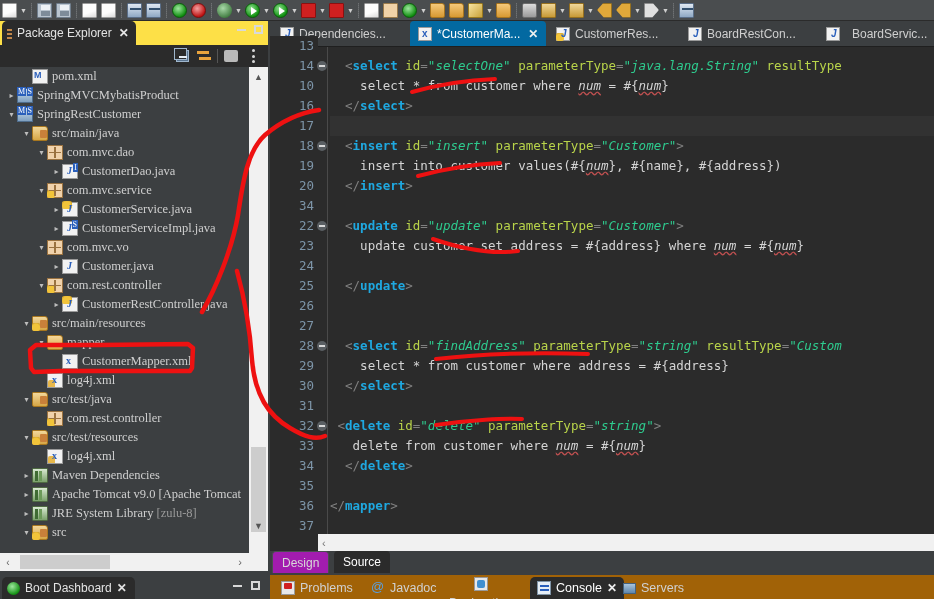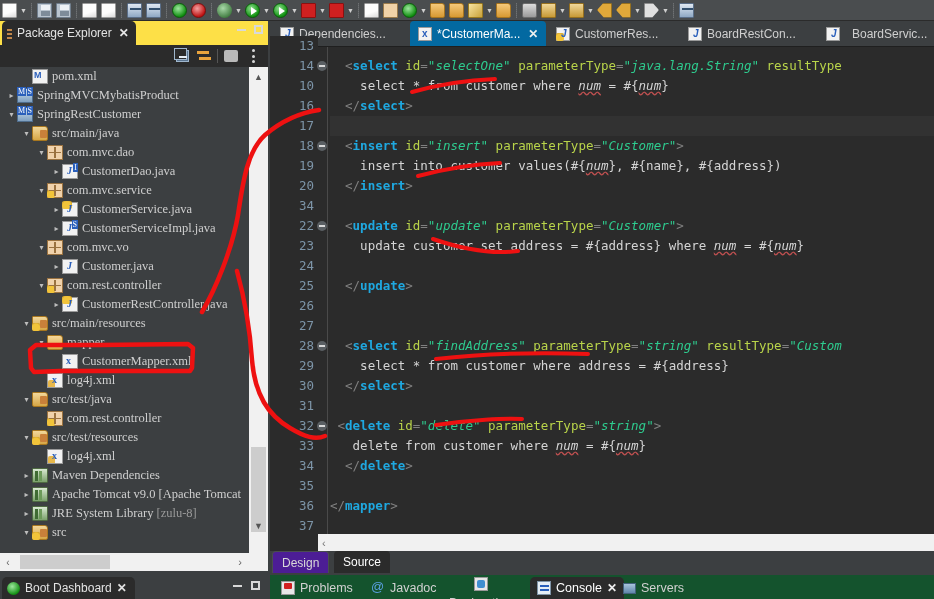--- a/index.html
+++ b/index.html
@@ -200,25 +200,25 @@
   .t-err { text-decoration: underline wavy #c05050; text-decoration-skip-ink:none;font-style:italic;}
 
   #ed-hsb { position:absolute; left:0; bottom:0; width:664px; height:17px; background:#f1f1f1;}
   #ed-hsb .arrL{position:absolute;left:2px;top:0;height:17px;display:flex;align-items:center;color:#777;font-size:11px;}
   #ed-hsb .gap{position:absolute;left:0;top:0;width:48px;height:17px;background:#2b2b2b;}
 
   #ds-row { position:absolute; left:0; top:530px; width:664px; height:22px; background:#3c3f41; }
   .dstab { position:absolute; top:0; height:22px; display:flex;align-items:center;padding:0 9px;
     font-size:12px; color:#d8d8d8; border-radius:4px 4px 0 0; }
   .dstab.active { background:#2b2b2b; color:#ffffff; }
-  .dstab.inactive { background:#4c1d95; border:1px solid #4a4d4f; border-bottom:none; }
+  .dstab.inactive { background:#a21caf; border:1px solid #4a4d4f; border-bottom:none; }
   #ds-fill { position:absolute; left:0; top:0; width:664px; height:22px; }
 
   
-  #bottompanel { position:absolute; left:270px; top:575px; width:664px; height:24px; background:#14532d; }
+  #bottompanel { position:absolute; left:270px; top:575px; width:664px; height:24px; background:#a16207; }
   .btab { position:absolute; top:2px; height:22px; display:flex;align-items:center;gap:5px;
      font-size:12.5px; color:#d0d0d0; padding:0 7px; border-radius:5px 5px 0 0; white-space:nowrap;}
   .btab.active { background:#2b2b2b; color:#ffffff; }
   .btab .bico { width:14px;height:14px; position:relative; flex:0 0 14px;}
   .bico.problems { background:#e8e8e8;border:1px solid #999; }
   .bico.problems::after{content:""; position:absolute;left:2px;top:1px;width:8px;height:6px;background:#d02020;border-radius:1px;}
   .bico.javadoc::after{content:"@"; position:absolute;left:0;top:-2px;font-size:13px;color:#5aa0e0;}
   .bico.decl { background:#e8e8e8;border:1px solid #999;}
   .bico.decl::after{content:""; position:absolute;left:2px;top:2px;width:8px;height:8px;background:#3f8fd0;border-radius:2px;}
   .bico.console { background:#e6eef6;border:1px solid #7f93a6;}

